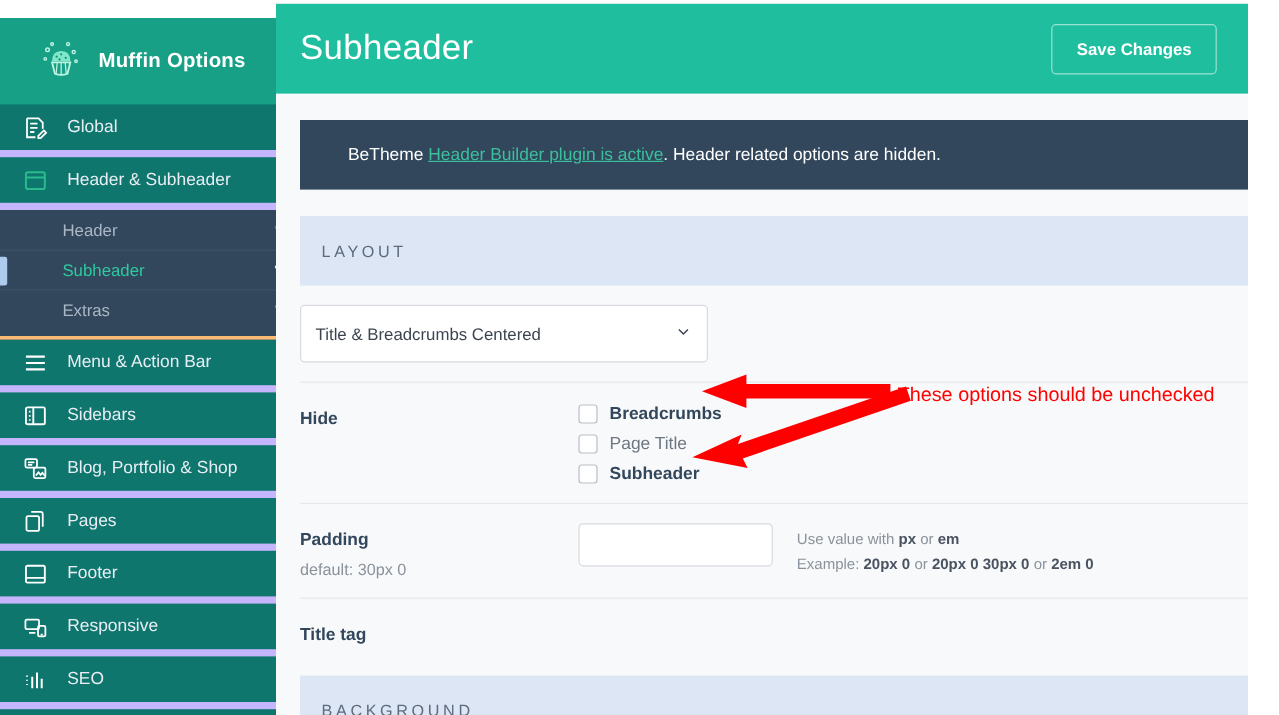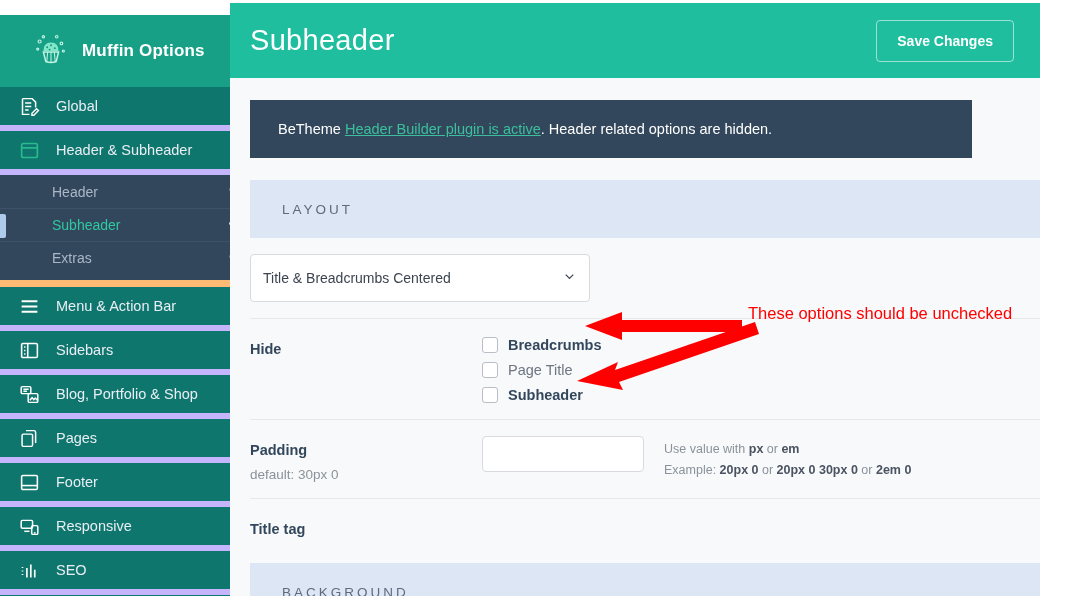--- a/index.html
+++ b/index.html
@@ -59,21 +59,21 @@
   .nav-item.accent .nav-ico { color: #29bb8e; }
   .nav-label {
     color: #e8eef4;
     font-size: 14.5px;
     white-space: nowrap;
   }
 
   .subnav {
     background: #33475c;
     padding: 0 0 6px 0;
-    border-bottom: 7px solid #fdba74;
+    border-bottom: 3px solid #fdba74;
   }
   .subnav-item {
     position: relative;
     display: flex;
     align-items: center;
     justify-content: space-between;
     height: 33px;
     margin: 0 22px 0 0;
     padding-left: 52px;
     cursor: pointer;
@@ -130,35 +130,35 @@
   .content {
     position: relative;
     width: 810px;
     padding: 22px 0 0 20px;
   }
 
   .notice {
     background: #33475c;
     color: #ffffff;
     font-size: 14.5px;
-    padding: 21px 28px;
-    width: 722px;
+    padding: 21px 40px;
+    width: 790px;
   }
   .notice a {
     color: #3bbf9c;
     text-decoration: underline;
   }
 
   .section-head {
     background: #dce6f5;
     width: 790px;
     height: 58px;
     display: flex;
     align-items: center;
-    padding-left: 32px;
+    padding-left: 18px;
     margin-top: 22px;
   }
   .section-head span {
     color: #5d6b7d;
     font-size: 13.5px;
     letter-spacing: 3px;
   }
 
   .row {
     width: 790px;
@@ -241,21 +241,21 @@
 
   
   #anno {
     position: absolute;
     left: 0; top: 0;
     width: 1066px; height: 596px;
     pointer-events: none;
   }
   .anno-text {
     position: absolute;
-    left: 748px; top: 304px;
+    left: 748px; top: 320px;
     color: #ff0000;
     font-size: 16.5px;
     white-space: nowrap;
     font-family: "Liberation Sans", sans-serif;
   }
   .right-gutter {
     position: absolute;
     right: 0; top: 3px;
     width: 26px; height: 593px;
     background: #ffffff;

